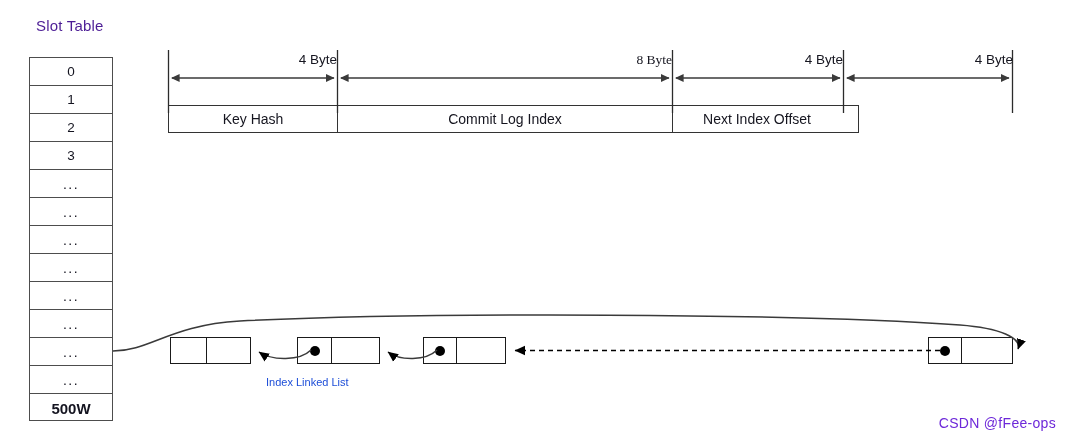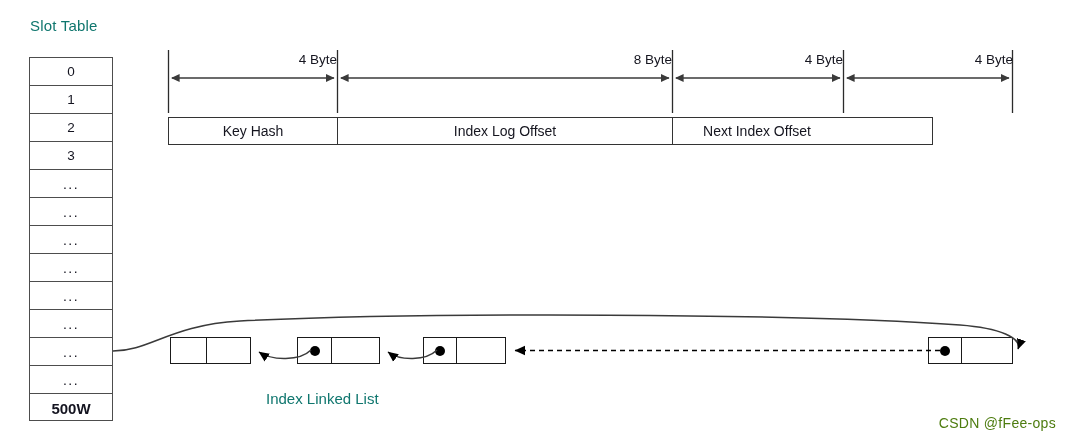--- a/index.html
+++ b/index.html
@@ -7,22 +7,22 @@
     width:1070px;height:439px;
     background:#ffffff;
     font-family:"Liberation Sans", sans-serif;
     overflow:hidden;
     position:relative;
   }
   #root{position:absolute;inset:0;width:1070px;height:439px;}
 
   
   #slot-table-title{
-    position:absolute;left:30px;top:17px;
-    font-size:15px;color:#0f766e;letter-spacing:0.2px;
+    position:absolute;left:36px;top:17px;
+    font-size:15px;color:#4c1d95;letter-spacing:0.2px;
     white-space:nowrap;
   }
   #slot-table{
     position:absolute;left:29px;top:57px;
     width:84px;height:364px;
     border:1.3px solid #4d4d4d;
     box-sizing:border-box;
     background:#fff;
   }
   .slot-row{
@@ -41,22 +41,22 @@
   #record-svg{position:absolute;left:0;top:0;width:1070px;height:439px;pointer-events:none;}
 
   .byte-label{
     position:absolute;
     font-size:13.5px;color:#15151f;
     text-align:right;white-space:nowrap;
     top:52px;
   }
 
   #field-row{
-    position:absolute;left:168px;top:117px;
-    height:28px;width:765px;
+    position:absolute;left:168px;top:105px;
+    height:28px;width:691px;
     border:1.3px solid #333;
     box-sizing:border-box;
     display:flex;background:#fff;
   }
   .field-cell{
     border-right:1.3px solid #333;
     box-sizing:border-box;
     display:flex;align-items:center;justify-content:center;
     font-size:14px;color:#15151f;
     white-space:nowrap;
@@ -76,28 +76,28 @@
     position:relative;
   }
   .ll-cell:last-child{border-right:none;}
   .ll-dot{
     position:absolute;left:50%;top:50%;
     width:10px;height:10px;margin-left:-5px;margin-top:-5px;
     background:#000;border-radius:50%;
   }
 
   #ll-caption{
-    position:absolute;left:266px;top:390px;
-    font-size:15px;color:#0f766e;white-space:nowrap;
+    position:absolute;left:266px;top:376px;
+    font-size:11px;color:#1d4ed8;white-space:nowrap;
   }
 
   
   #watermark{
     position:absolute;right:14px;bottom:8px;
-    font-size:14px;color:#4d7c0f;white-space:nowrap;
+    font-size:14px;color:#6d28d9;white-space:nowrap;
     letter-spacing:0.3px;
     text-align:right;
   }
 </style>
 </head>
 <body>
 
 <div id="root">
 
   <div id="slot-table-title">Slot Table</div>
@@ -112,27 +112,27 @@
     <div class="slot-row dots">...</div>
     <div class="slot-row dots">...</div>
     <div class="slot-row dots">...</div>
     <div class="slot-row dots">...</div>
     <div class="slot-row dots">...</div>
     <div class="slot-row dots">...</div>
     <div class="slot-row last">500W</div>
   </div>
 
   <div class="byte-label" style="left:168px;width:169px;">4 Byte</div>
-  <div class="byte-label" style="left:337px;width:335px;">8 Byte</div>
+  <div class="byte-label" style="left:337px;width:335px;font-family:Liberation Serif, serif;">8 Byte</div>
   <div class="byte-label" style="left:672px;width:171px;">4 Byte</div>
   <div class="byte-label" style="left:843px;width:170px;">4 Byte</div>
 
   <div id="field-row">
     <div class="field-cell" style="width:169px;">Key Hash</div>
-    <div class="field-cell" style="width:335px;">Index Log Offset</div>
+    <div class="field-cell" style="width:335px;">Commit Log Index</div>
     <div class="field-cell" style="width:168px;">Next Index Offset</div>
   </div>
 
   <div class="ll-node" style="left:170px;width:81px;">
     <div class="ll-cell" style="width:37px;"></div>
     <div class="ll-cell" style="width:44px;"></div>
   </div>
 
   <div class="ll-node" style="left:297px;width:83px;">
     <div class="ll-cell" style="width:35px;">

